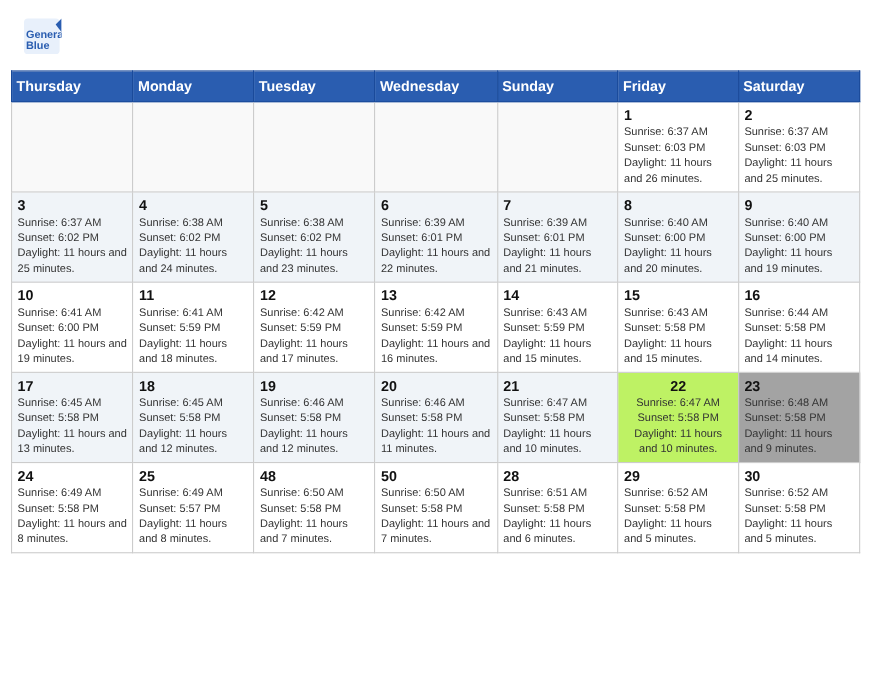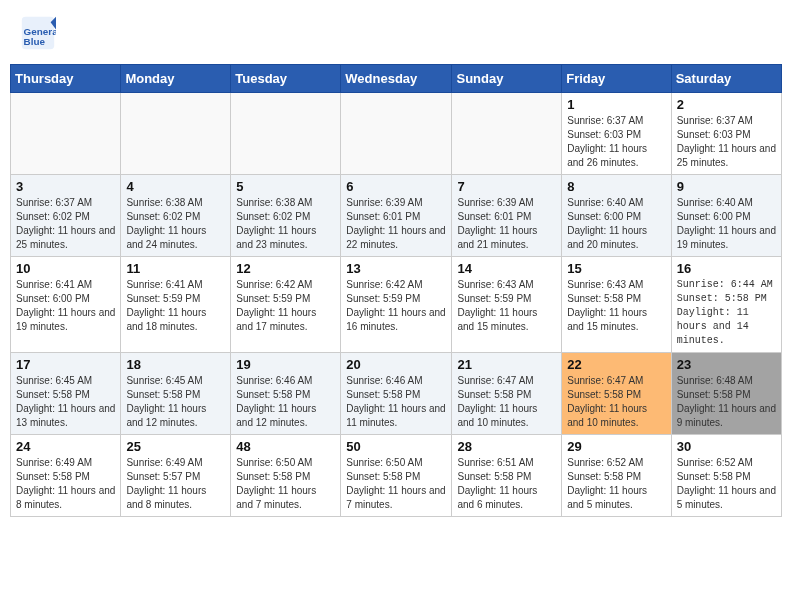--- a/index.html
+++ b/index.html
@@ -213,21 +213,21 @@
 Daylight: 11 hours and 15 minutes.</div>
         </td>
         <td style="background: rgb(255, 255, 255);">
           <span class="day-num">15</span>
           <div class="day-info" style="white-space: pre-line;">Sunrise: 6:43 AM
 Sunset: 5:58 PM
 Daylight: 11 hours and 15 minutes.</div>
         </td>
         <td style="background: rgb(255, 255, 255);">
           <span class="day-num">16</span>
-          <div class="day-info" style="white-space: pre-line; font-family: Liberation Mono, monospace;">Sunrise: 6:44 AM
+          <div class="day-info" style="white-space: pre-line;">Sunrise: 6:44 AM
 Sunset: 5:58 PM
 Daylight: 11 hours and 14 minutes.</div>
         </td>
       </tr>
       <tr>
         <td style="background: rgb(240, 244, 248);">
           <span class="day-num">17</span>
           <div class="day-info" style="white-space: pre-line;">Sunrise: 6:45 AM
 Sunset: 5:58 PM
 Daylight: 11 hours and 13 minutes.</div>
@@ -249,21 +249,21 @@
           <div class="day-info" style="white-space: pre-line;">Sunrise: 6:46 AM
 Sunset: 5:58 PM
 Daylight: 11 hours and 11 minutes.</div>
         </td>
         <td style="background: rgb(240, 244, 248);">
           <span class="day-num">21</span>
           <div class="day-info" style="white-space: pre-line;">Sunrise: 6:47 AM
 Sunset: 5:58 PM
 Daylight: 11 hours and 10 minutes.</div>
         </td>
-        <td style="background: #fdba74;">
+        <td style="background: #bef264; text-align: center;">
           <span class="day-num">22</span>
           <div class="day-info" style="white-space: pre-line;">Sunrise: 6:47 AM
 Sunset: 5:58 PM
 Daylight: 11 hours and 10 minutes.</div>
         </td>
         <td style="background: #a3a3a3;">
           <span class="day-num">23</span>
           <div class="day-info" style="white-space: pre-line;">Sunrise: 6:48 AM
 Sunset: 5:58 PM
 Daylight: 11 hours and 9 minutes.</div>

